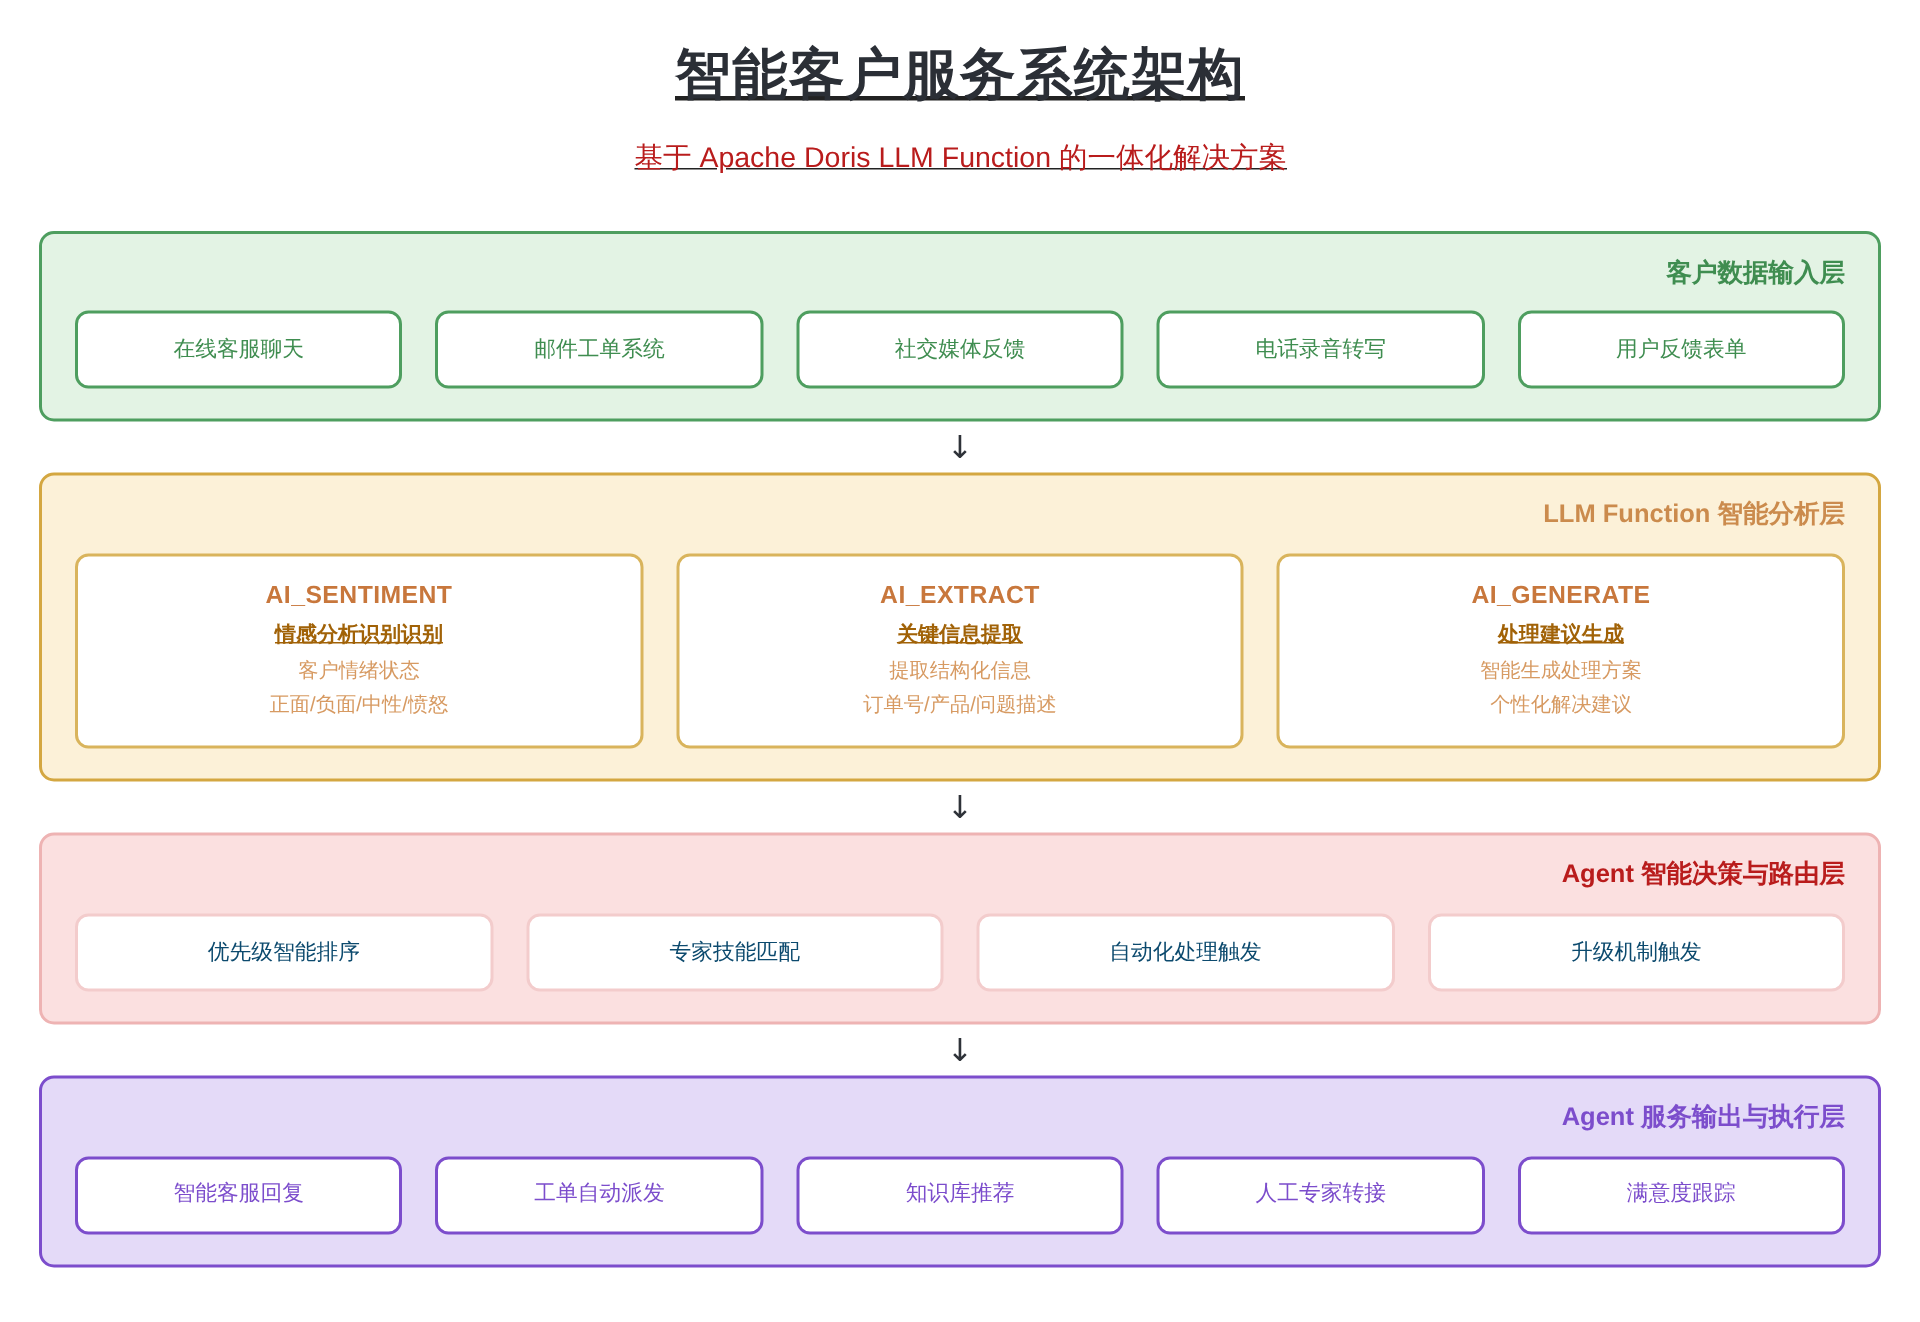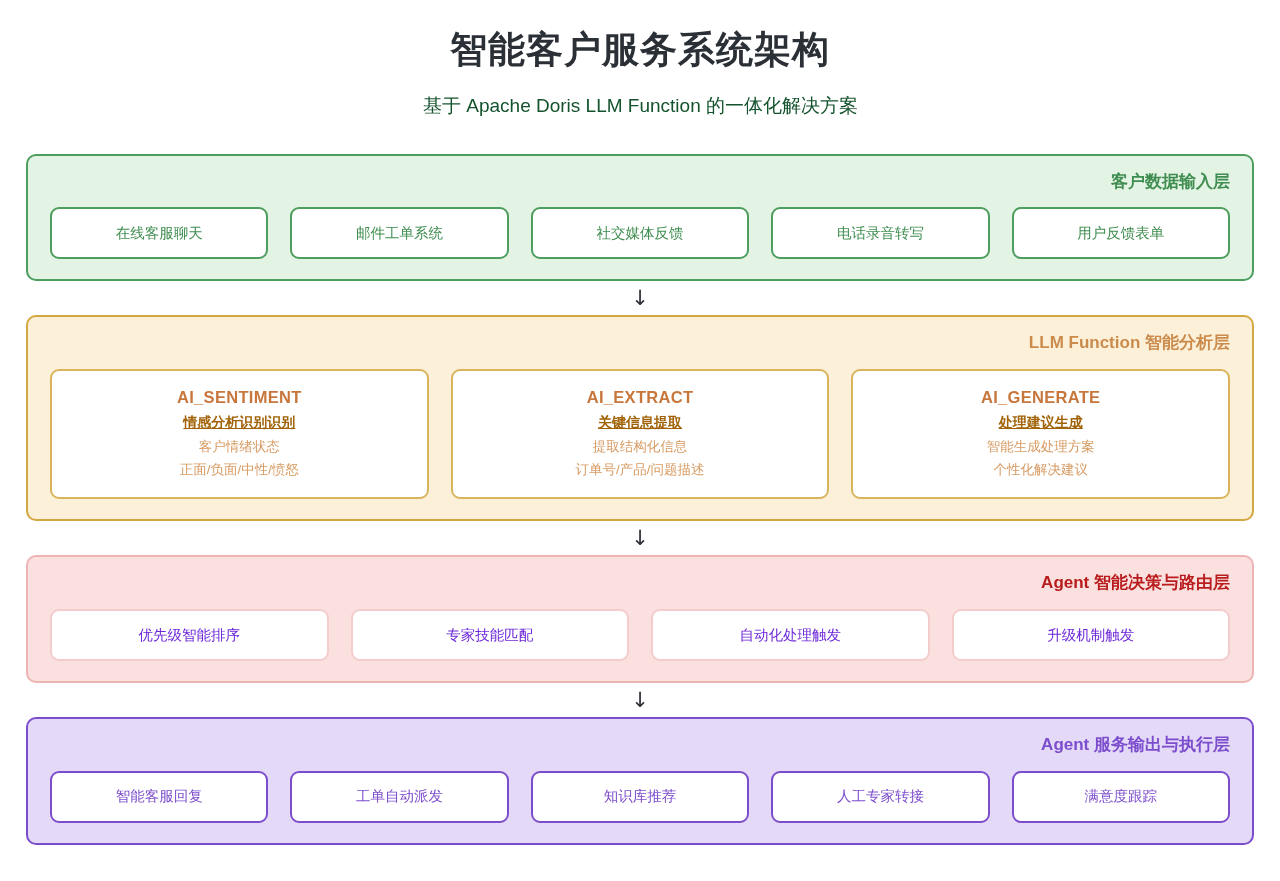--- a/index.html
+++ b/index.html
@@ -21,33 +21,34 @@
     height: 881px;
     box-sizing: border-box;
     padding: 0;
     position: relative;
   }
 
   
   .header {
     text-align: center;
     padding-top: 26px;
+    text-decoration: underline;
   }
   .doc-title {
     font-size: 37px;
     font-weight: bold;
     color: #2b2f36;
     letter-spacing: 1px;
     margin: 0;
     line-height: 1.3;
   }
   .doc-subtitle {
     font-size: 19px;
     font-weight: normal;
-    color: #14532d;
+    color: #b91c1c;
     margin: 19px 0 0 1px;
     line-height: 1.4;
   }
 
   
   .diagram {
     margin: 0 auto;
     width: 1228px;
     padding-top: 34px;
   }
@@ -132,21 +133,21 @@
   .layer.orange { background: #fcf1d8; border-color: #d4a741; }
   .layer.orange .layer-title { color: #cb8b4d; }
   .layer.orange .card { border-color: #d9b45c; }
   .layer.orange .fn-name   { color: #c8773c; }
   .layer.orange .fn-sub    { color: #a16207; text-decoration: underline; }
   .layer.orange .fn-detail { color: #d79a62; }
 
   .layer.red    { background: #fbe0e0; border-color: #eeb3b3; }
   .layer.red    .layer-title { color: #b91c1c; }
   .layer.red    .card { border-color: #f3cccc; }
-  .layer.red    .card-label { color: #6d28d9; }
+  .layer.red    .card-label { color: #0c4a6e; }
 
   .layer.purple { background: #e4daf8; border-color: #7c4dcc; }
   .layer.purple .layer-title { color: #7c4dcc; }
   .layer.purple .card { border-color: #7c4dcc; }
   .layer.purple .card.simple .card-label {
     color: #7c4dcc;
     font-weight: normal;
     font-size: 14.5px;
   }
 

